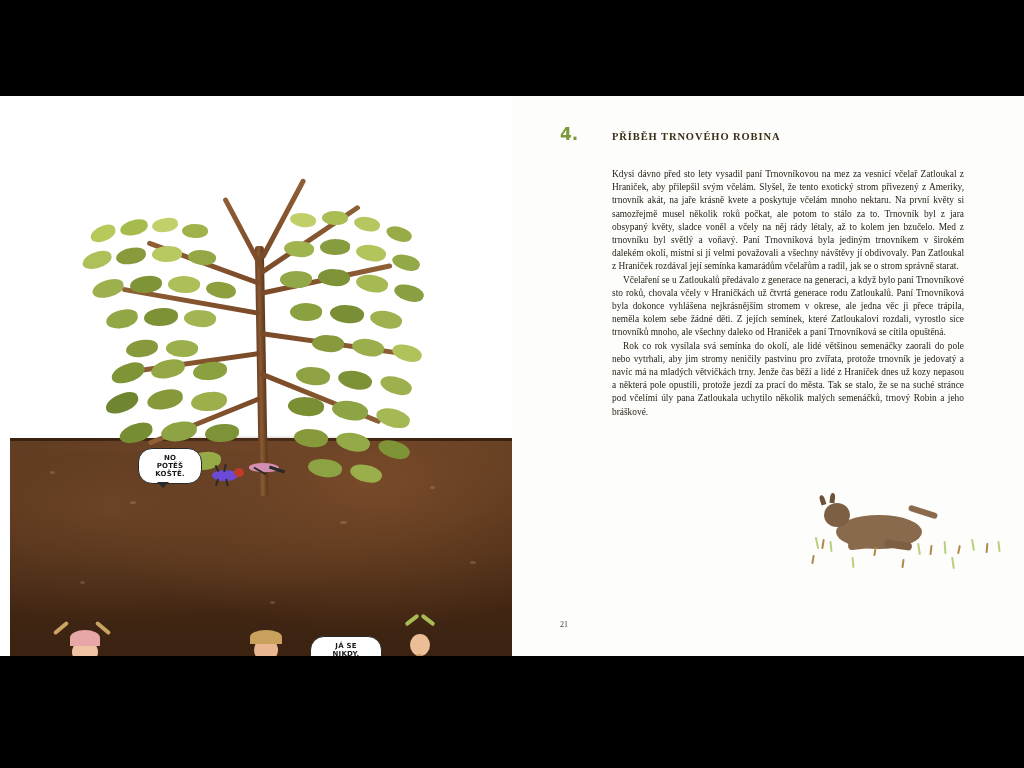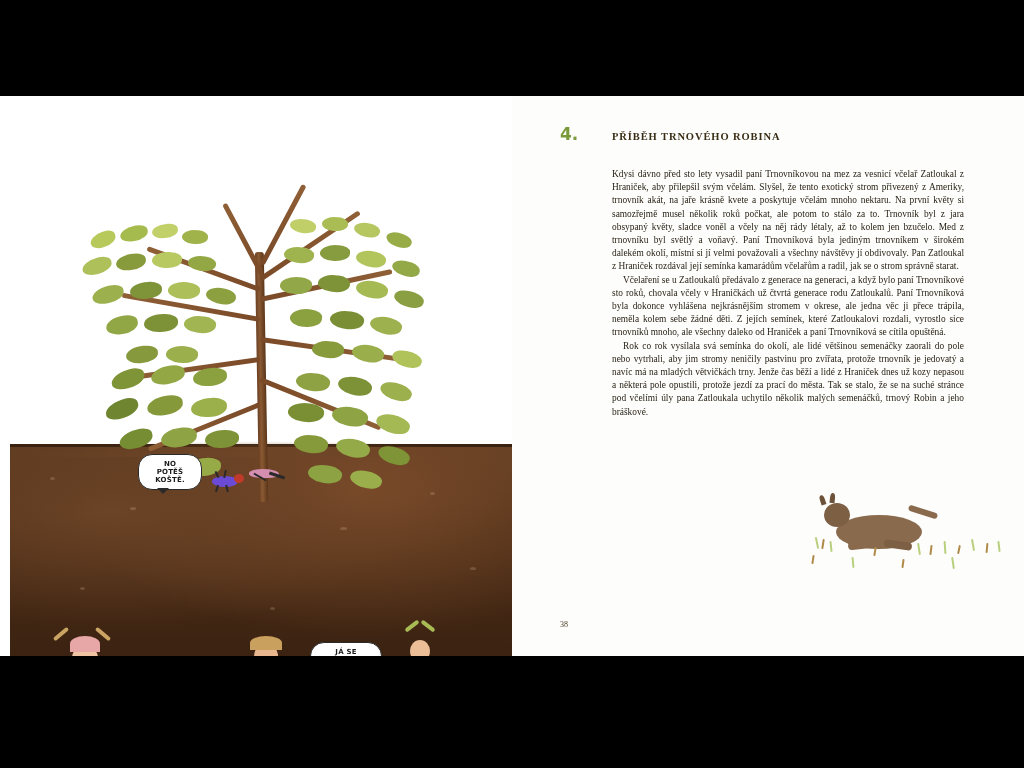--- a/index.html
+++ b/index.html
@@ -27,21 +27,21 @@
   .left-page {
     position: relative;
     width: 512px;
     height: 560px;
     background: #ffffff;
     overflow: hidden;
   }
   .illustration {
     position: absolute;
     left: 10px;
-    top: 6px;
+    top: 0;
     width: 502px;
     height: 560px;
     overflow: hidden;
     background: #ffffff;
   }
   
   .soil {
     position: absolute;
     left: 0;
     bottom: 0;
@@ -379,15 +379,15 @@
       <div class="grass-tuft brown" style="left:146px;top:94px;height:9px;transform:rotate(12deg);"></div>
       <div class="grass-tuft" style="left:160px;top:88px;height:12px;transform:rotate(-10deg);"></div>
       <div class="grass-tuft brown" style="left:174px;top:92px;height:10px;transform:rotate(5deg);"></div>
       <div class="grass-tuft" style="left:186px;top:90px;height:11px;transform:rotate(-7deg);"></div>
       <div class="grass-tuft brown" style="left:0px;top:104px;height:9px;transform:rotate(9deg);"></div>
       <div class="grass-tuft" style="left:40px;top:106px;height:11px;transform:rotate(-5deg);"></div>
       <div class="grass-tuft brown" style="left:90px;top:108px;height:9px;transform:rotate(8deg);"></div>
       <div class="grass-tuft" style="left:140px;top:106px;height:12px;transform:rotate(-8deg);"></div>
     </div>
 
-    <div class="page-number">38</div>
+    <div class="page-number">21</div>
   </div>
 </div>
 
 </body></html>

